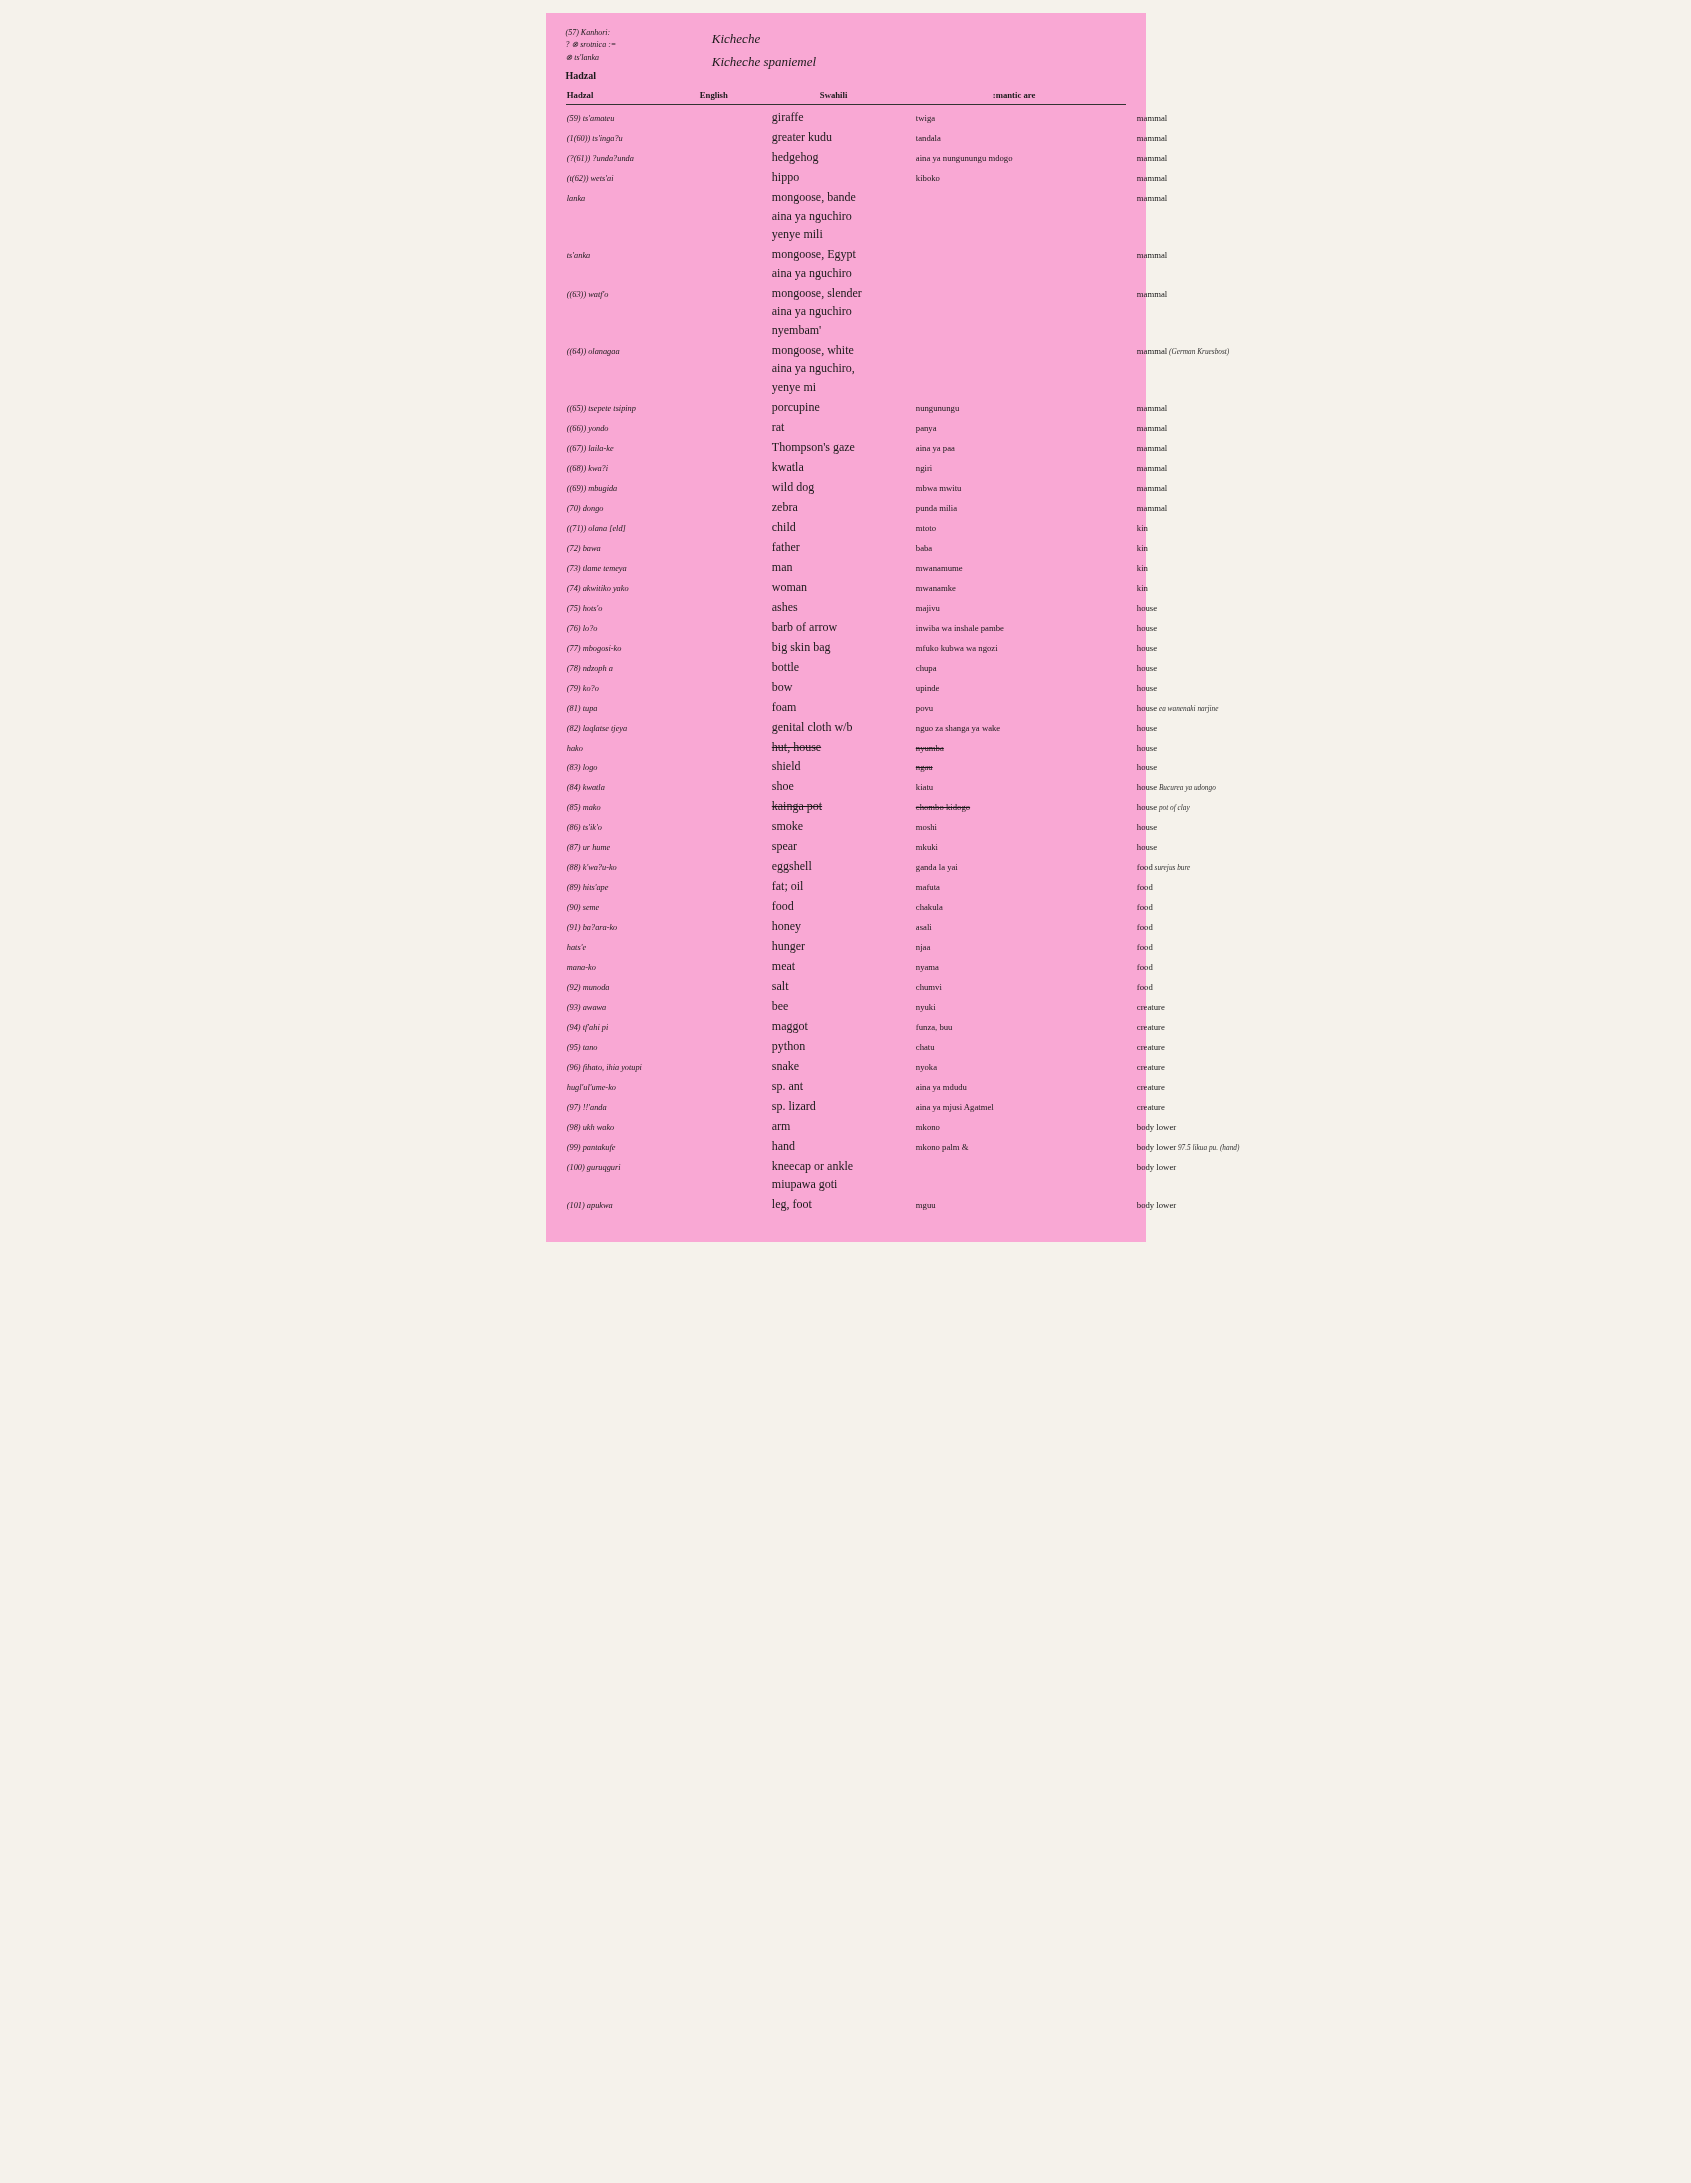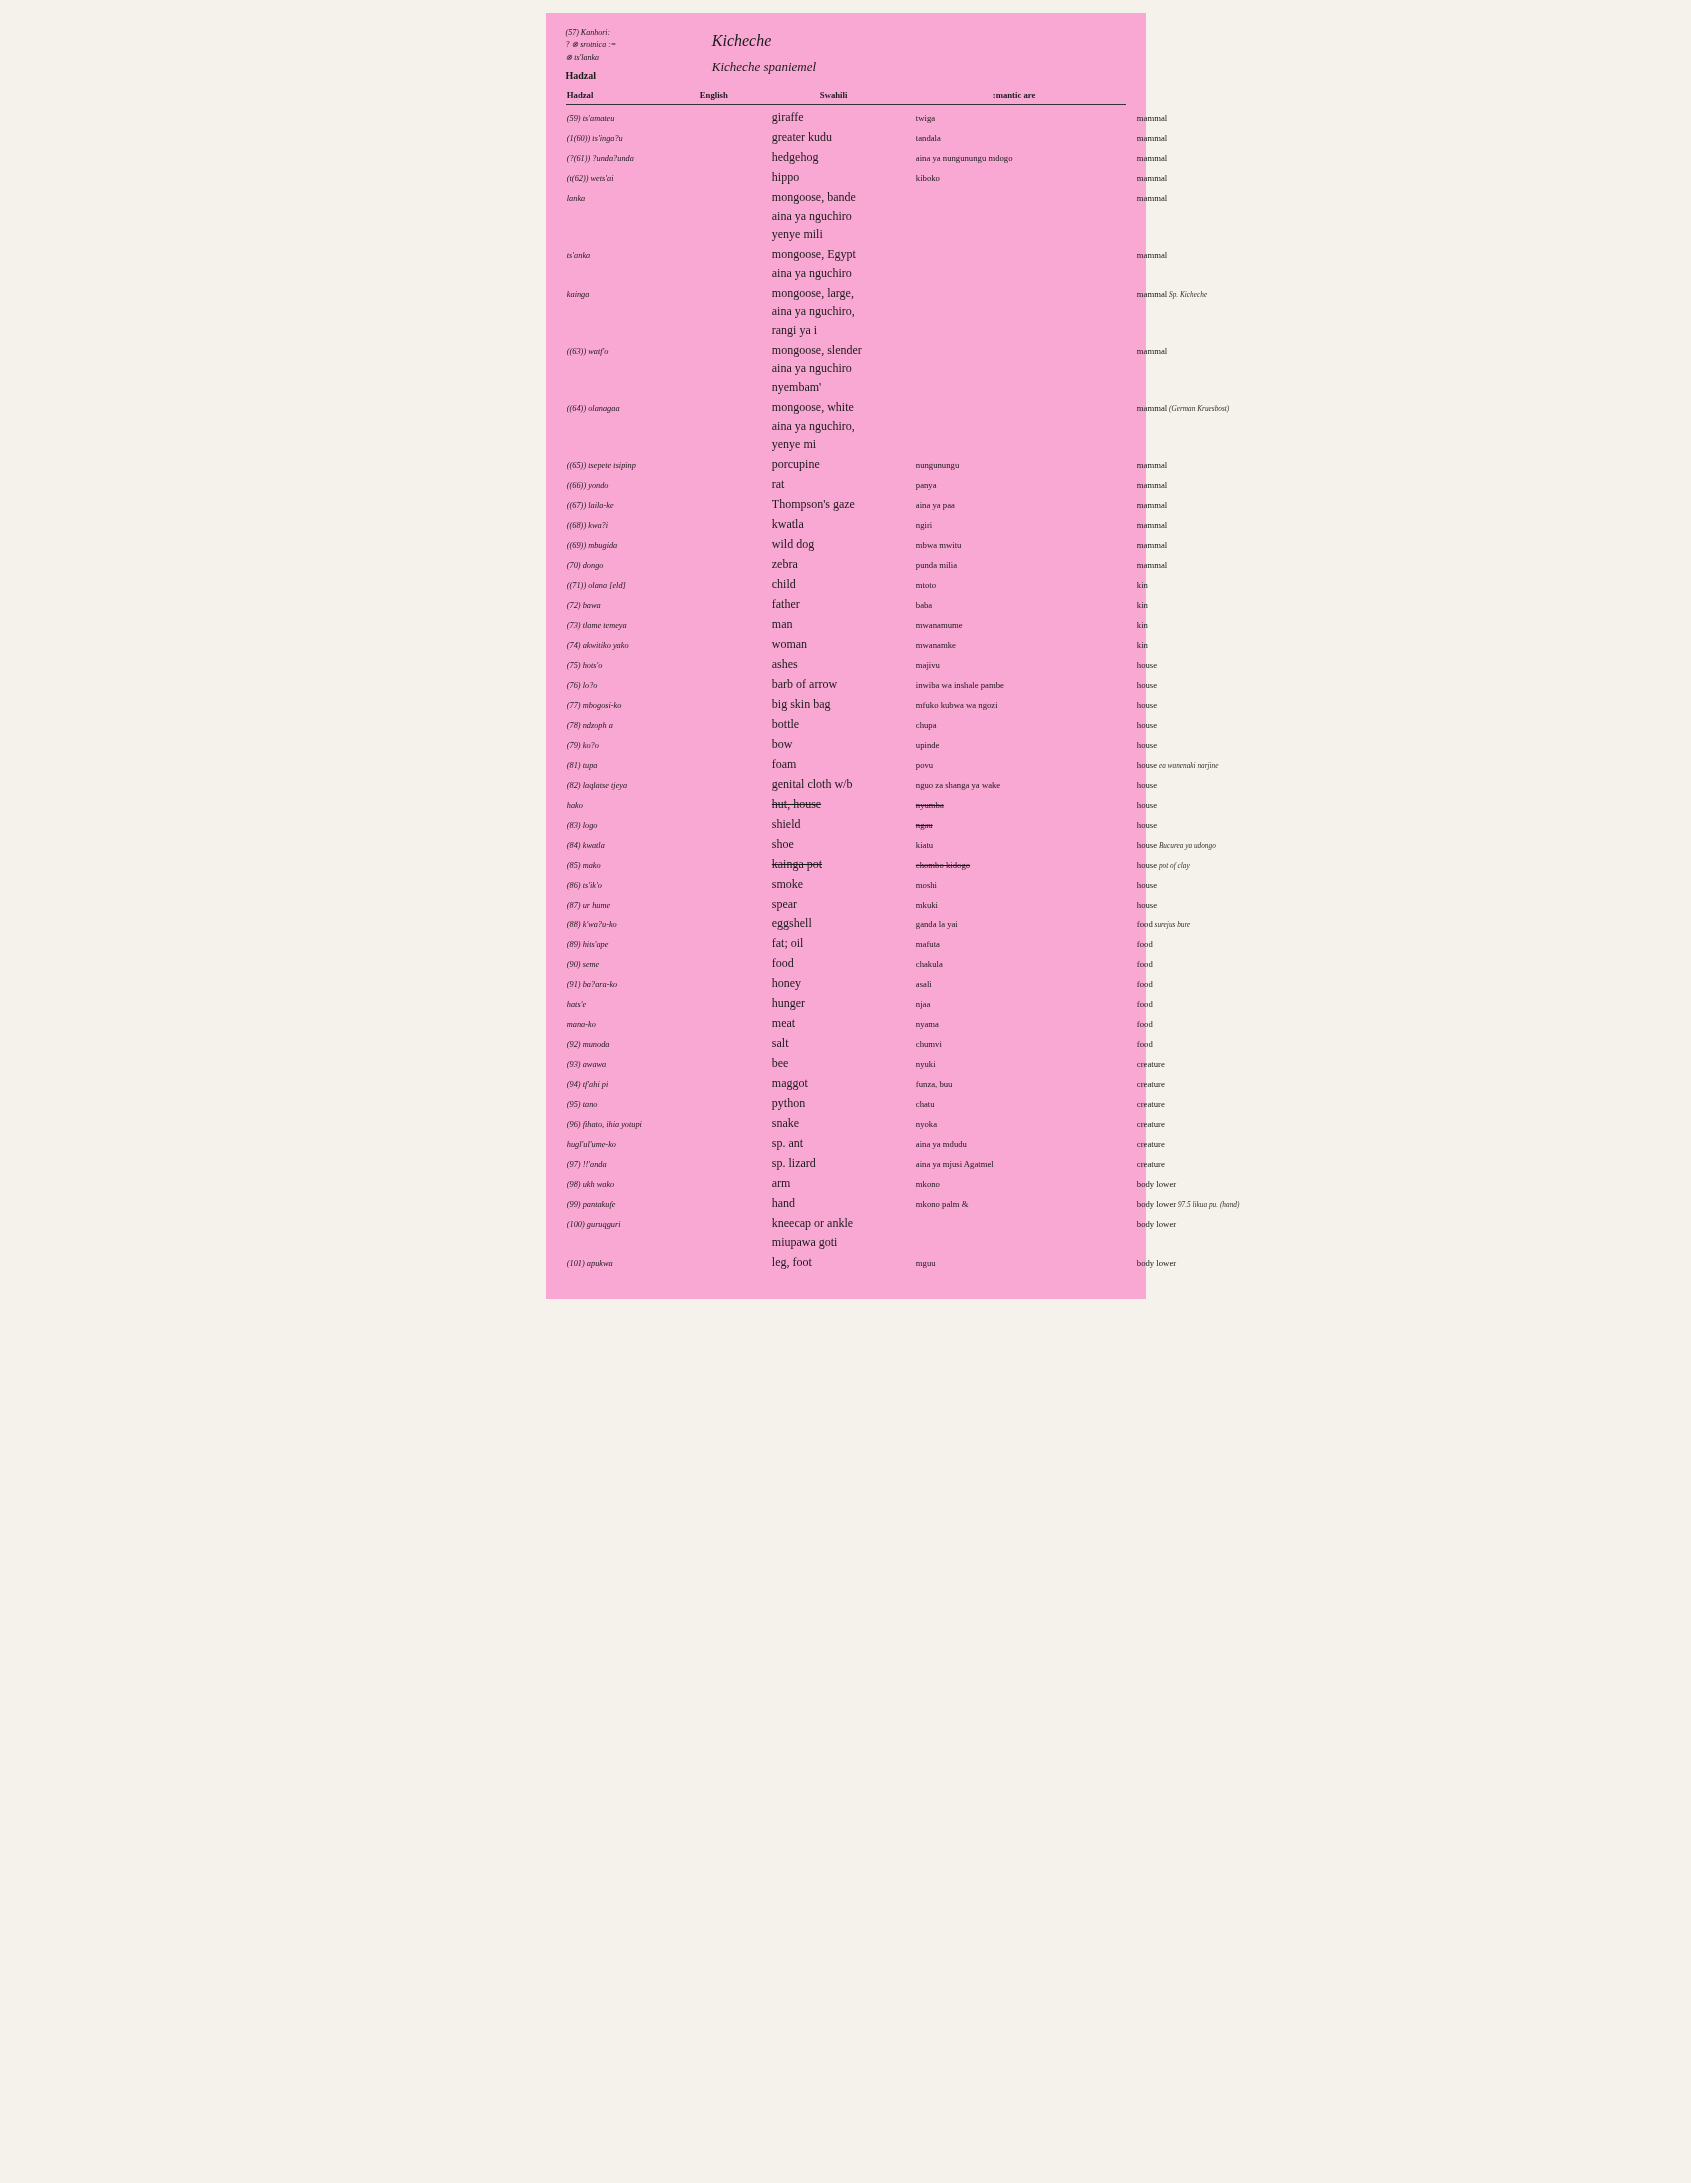--- a/index.html
+++ b/index.html
@@ -101,21 +101,21 @@
 
   <div class="header-area">
     <div class="header-top">
       <div class="header-left handwritten">
         <div>(57) Kanhori:</div>
         <div>? ⊗ srotnica :=</div>
         <div>⊗ ts'lanka</div>
         <div style="font-family:'Times New Roman',serif; font-style:normal; font-weight:bold; font-size:10px; margin-top:2.7px;">Hadzal</div>
       </div>
       <div class="header-right">
-        <div class="handwritten" style="font-size:16px;">Kicheche</div>
+        <div class="handwritten" style="font-size:13px;">Kicheche</div>
         <div class="handwritten" style="font-size:13px;">Kicheche spaniemel</div>
       </div>
     </div>
   </div>
 
   <div class="col-headers">
     <div class="col-header cell">Hadzal</div>
     <div class="col-header cell">English</div>
     <div class="col-header cell">Swahili</div>
     <div class="col-header cell">:mantic are</div>
@@ -152,26 +152,20 @@
         <div class="cell cell-swahili"></div>
         <div class="cell cell-semantic">mammal</div>
       </div>
       <div class="table-row">
         <div class="cell cell-hadzal handwritten">ts'anka</div>
         <div class="cell cell-english">mongoose, Egypt aina ya nguchiro</div>
         <div class="cell cell-swahili"></div>
         <div class="cell cell-semantic">mammal</div>
       </div>
       <div class="table-row">
-        <div class="cell cell-hadzal handwritten">kainga</div>
-        <div class="cell cell-english">mongoose, large, aina ya nguchiro, rangi ya i</div>
-        <div class="cell cell-swahili"></div>
-        <div class="cell cell-semantic">mammal<span class="annotation"> Sp. Kicheche</span></div>
-      </div>
-      <div class="table-row">
         <div class="cell cell-hadzal handwritten">((63)) watf'o</div>
         <div class="cell cell-english">mongoose, slender aina ya nguchiro nyembam'</div>
         <div class="cell cell-swahili"></div>
         <div class="cell cell-semantic">mammal</div>
       </div>
       <div class="table-row">
         <div class="cell cell-hadzal handwritten">((64)) olanagaa</div>
         <div class="cell cell-english">mongoose, white aina ya nguchiro, yenye mi</div>
         <div class="cell cell-swahili"></div>
         <div class="cell cell-semantic">mammal<span class="annotation"> (German Kruesbost)</span></div>

